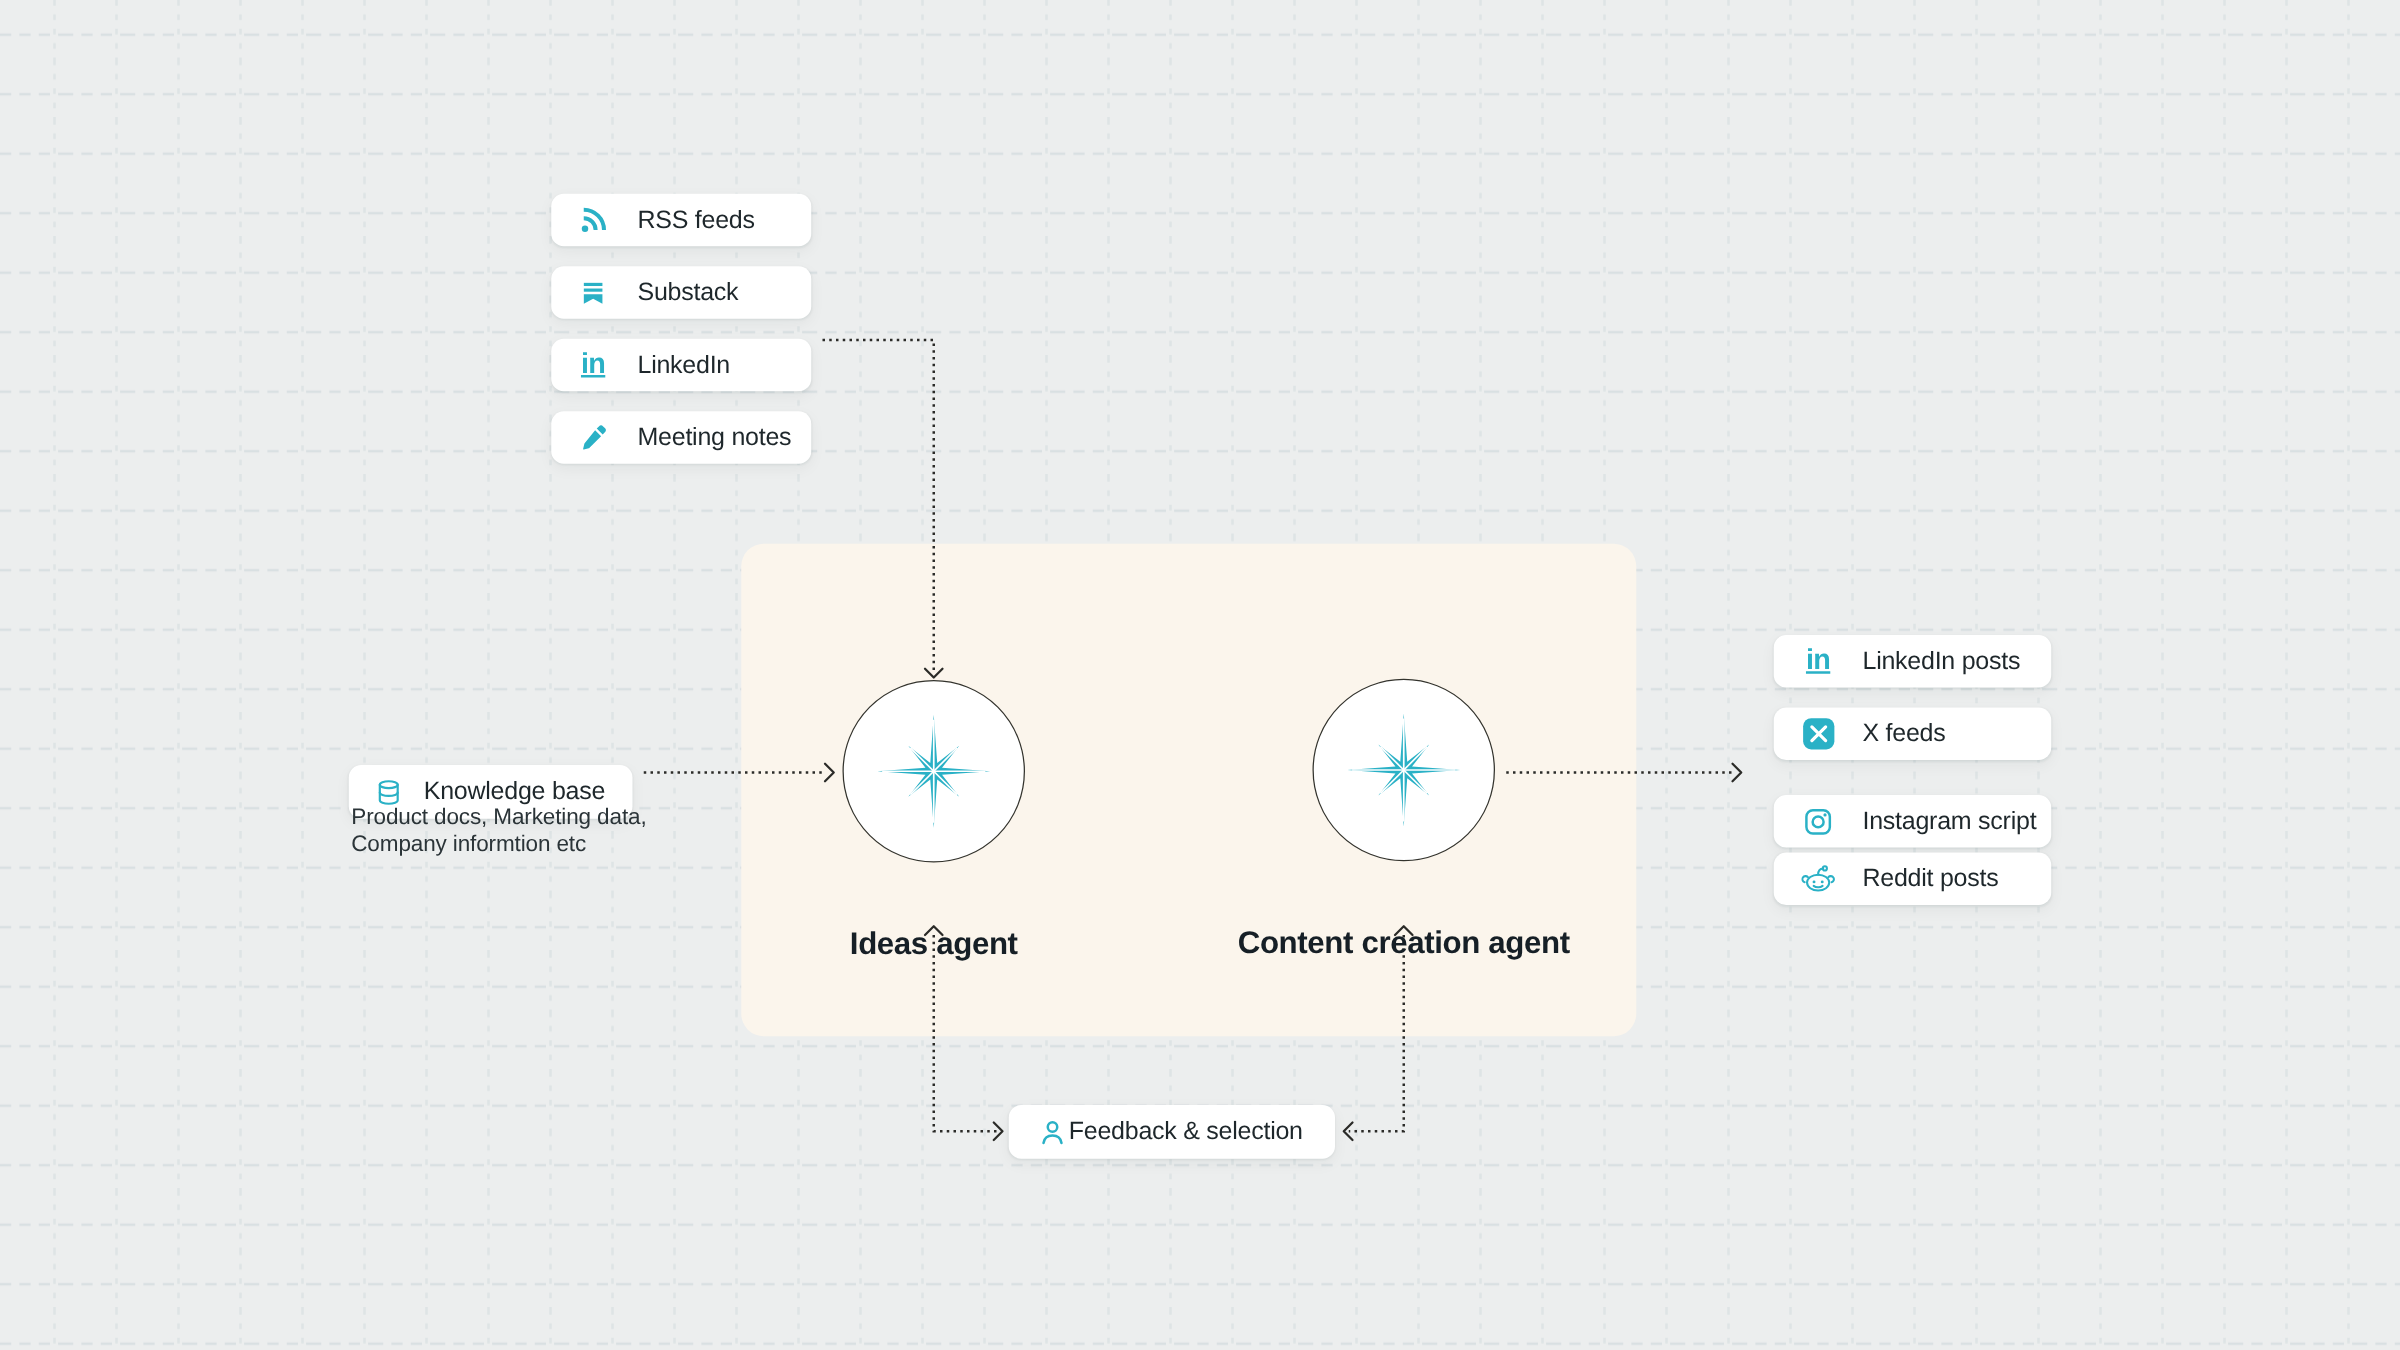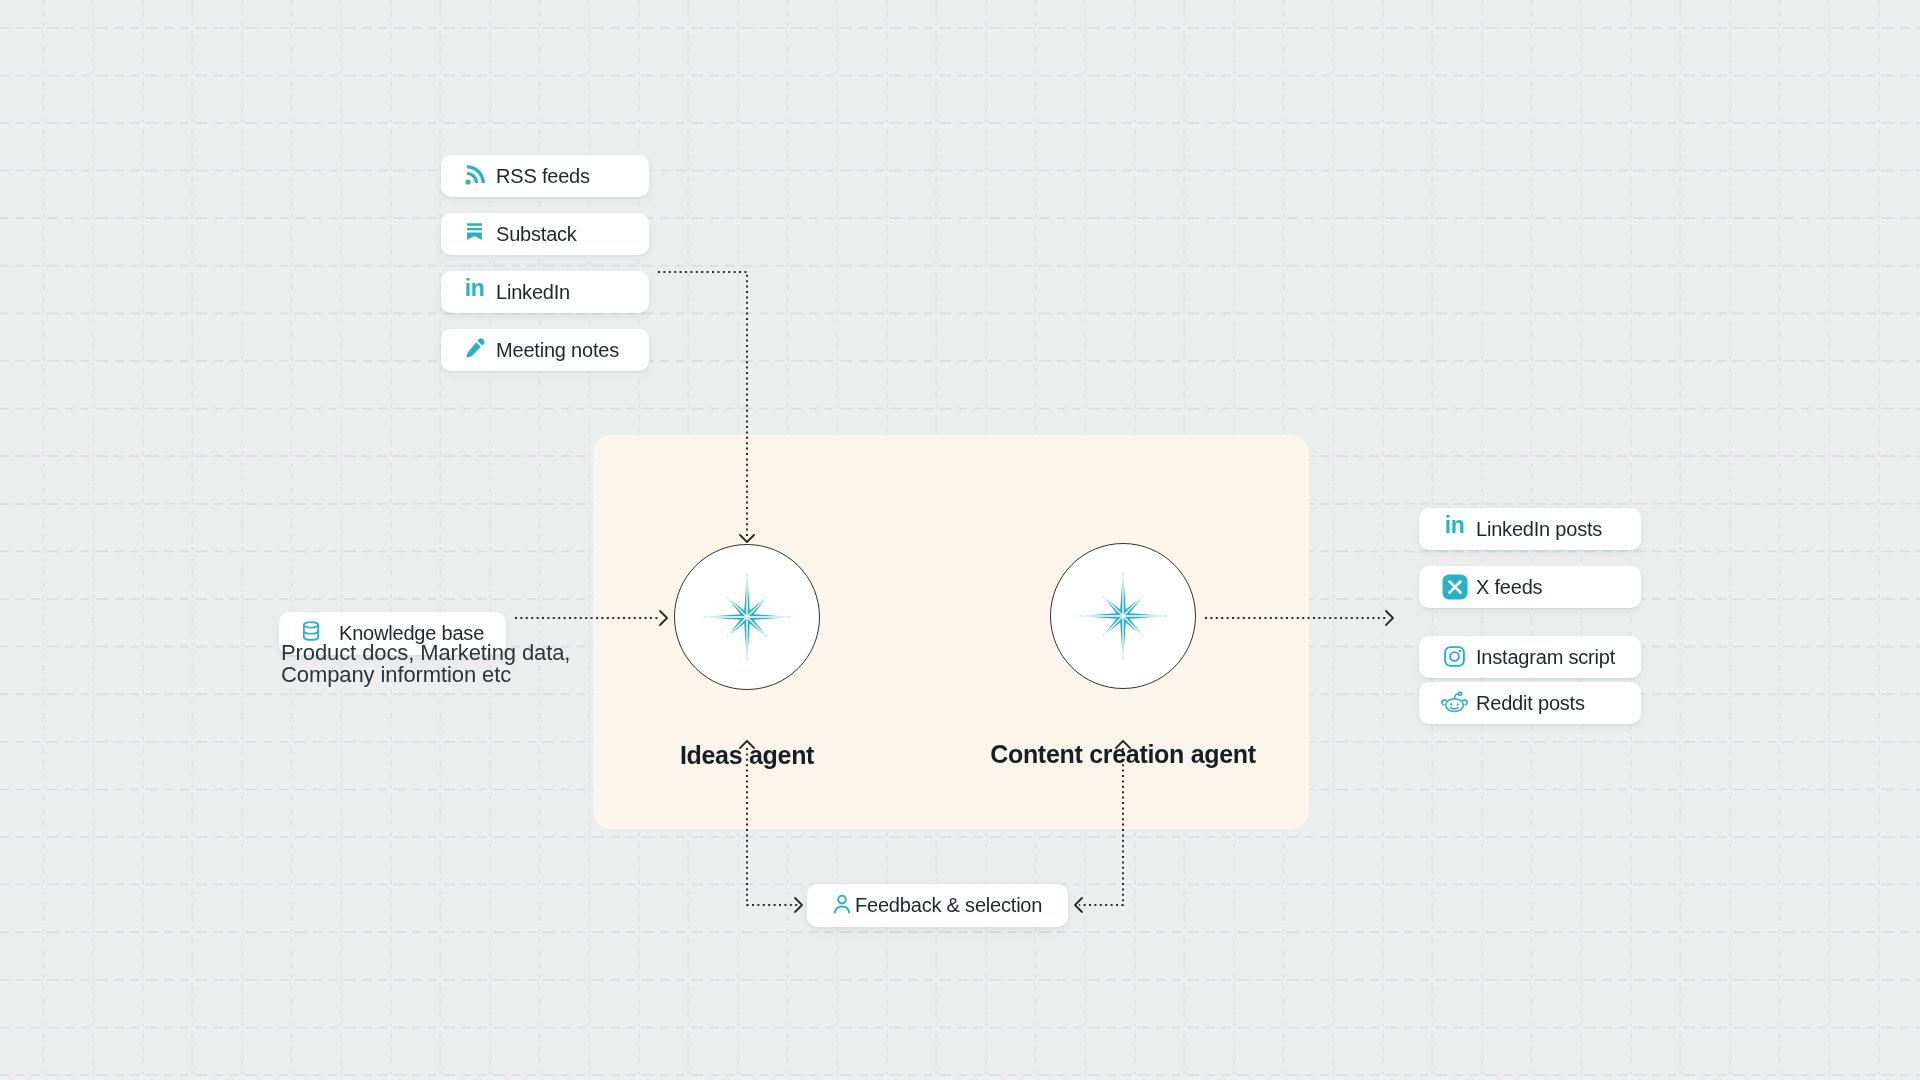--- a/index.html
+++ b/index.html
@@ -20,42 +20,42 @@
     background:var(--panel);border-radius:18px;z-index:1;
   }
   svg.connector-layer{position:absolute;left:0;top:0;z-index:2;pointer-events:none;}
   .dotline{fill:none;stroke:var(--connector);stroke-width:2;stroke-dasharray:2 3.4;}
   .chev{fill:none;stroke:var(--connector);stroke-width:1.8;stroke-linecap:round;stroke-linejoin:round;}
   .gridline-h{stroke:var(--grid_line);stroke-width:2;stroke-dasharray:9 6.5;}
   .gridline-v{stroke:#DEE4E5;stroke-width:2;stroke-dasharray:4.5 7;}
 
   .card{
     position:absolute;z-index:3;background:#fff;border-radius:10px;
-    display:flex;align-items:center;padding-left:20px;gap:8px;
+    display:flex;align-items:center;padding-left:20px;gap:22px;
     box-shadow:0 1px 2px rgba(18,40,45,.07),0 4px 12px rgba(18,40,45,.05);
     cursor:default;
   }
   .card .label{
     font-size:20px;font-weight:500;letter-spacing:-.2px;color:var(--text);white-space:nowrap;
   }
   .icon{
-    width:27px;height:27px;display:flex;align-items:flex-start;justify-content:center;
-    color:var(--accent);flex:0 0 auto;
+    width:27px;height:27px;display:flex;align-items:center;justify-content:center;
+    color:var(--accent);flex:0 0 auto;text-decoration:underline;
   }
   .in-logo{
     font-size:23px;font-weight:800;letter-spacing:-.5px;color:var(--accent);
     line-height:1;transform:translateY(-2px);
   }
   .src-card{left:441px;width:208px;height:42px;}
   .out-card{left:1419px;width:222px;height:42px;}
 
   .kb-card{left:279px;top:596px;width:227px;height:43px;padding-left:18px;gap:15px;margin-top:16px;}
   .kb-note{
     position:absolute;left:281px;top:642px;z-index:3;
-    font-size:22px;line-height:22px;color:#2B3438;letter-spacing:-.1px;
+    font-size:18px;line-height:22px;color:#2B3438;letter-spacing:-.1px;
   }
   .fb-card{left:807px;top:884px;width:261px;height:43px;padding-left:21px;gap:0;}
 
   .agent-circle{
     position:absolute;z-index:3;width:146px;height:146px;border-radius:50%;
     background:#fff;border:1.5px solid #33332D;
     display:flex;align-items:center;justify-content:center;
   }
   .agent-label{
     position:absolute;z-index:3;transform:translateX(-50%);

